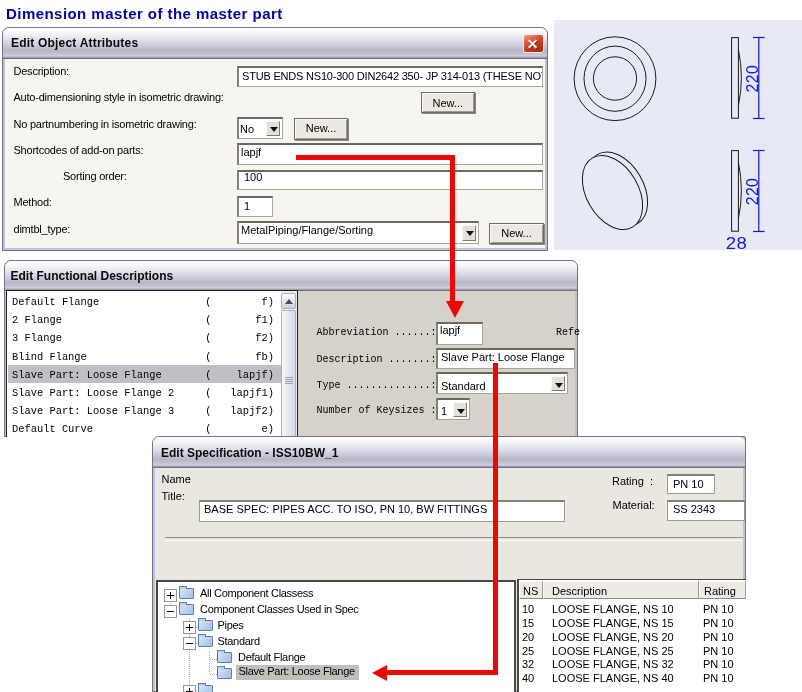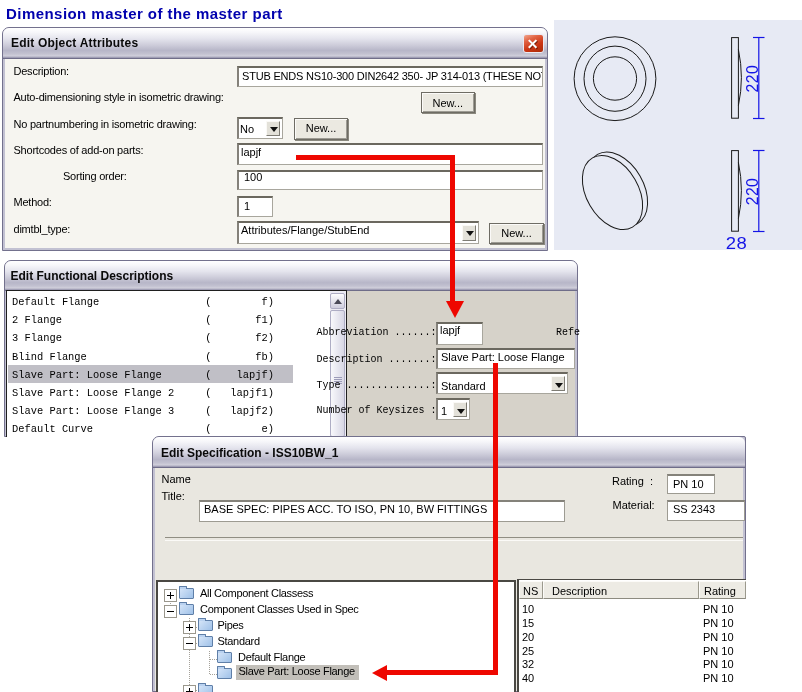--- a/index.html
+++ b/index.html
@@ -90,32 +90,32 @@
 
 <div class="tf" style="left:237px;top:65.5px;width:306px;height:21.5px;"><span style="left:3px;top:2px;letter-spacing:-0.2px;">STUB ENDS NS10-300 DIN2642 350- JP 314-013 (THESE NOT IN DIN)</span></div>
 <div class="btn" style="left:420.5px;top:91.5px;width:54.5px;height:21.5px;line-height:21.5px;">New...</div>
 <div class="tf" style="left:237px;top:117px;width:46px;height:21.5px;"><span style="left:1px;top:4px;">No</span>
   <div class="dab"></div><div class="tri" style="right:4px;top:8px;"></div>
 </div>
 <div class="btn" style="left:294px;top:117.5px;width:54px;height:22px;line-height:19.5px;">New...</div>
 <div class="tf" style="left:237px;top:143px;width:306px;height:21.5px;"><span style="left:2px;top:0.5px;">lapjf</span></div>
 <div class="tf" style="left:237px;top:169.5px;width:306px;height:20px;"><span style="left:5px;top:-1px;">100</span></div>
 <div class="tf" style="left:237px;top:196.3px;width:35.5px;height:20.3px;"><span style="left:5px;top:2px;">1</span></div>
-<div class="tf" style="left:237px;top:220.5px;width:242px;height:23px;"><span style="left:2px;top:1px;">Attributes/Flange/StubEnd</span>
+<div class="tf" style="left:237px;top:220.5px;width:242px;height:23px;"><span style="left:2px;top:1px;">MetalPiping/Flange/Sorting</span>
   <div class="dab"></div><div class="tri" style="right:4px;top:8.5px;"></div>
 </div>
 <div class="btn" style="left:489px;top:223px;width:55px;height:21px;line-height:19px;">New...</div>
 
 <div class="dlg" style="left:4px;top:260px;width:574px;height:177px;">
   <div class="tb" style="height:29px;"></div>
   <div class="abs" style="left:2px;top:30px;right:2px;bottom:0;background:#D6D2C9;"></div>
 </div>
 <div class="tbt" style="left:10.5px;top:269px;">Edit Functional Descriptions</div>
 
-<div class="abs" style="left:6px;top:290px;width:341px;height:147px;box-sizing:border-box;background:#fff;border:1px solid #1f1f1f;border-bottom:none;overflow:hidden;">
+<div class="abs" style="left:6px;top:290px;width:292px;height:147px;box-sizing:border-box;background:#fff;border:1px solid #1f1f1f;border-bottom:none;overflow:hidden;">
   <div class="seltree" style="left:1px;top:74px;width:285px;height:18px;background:#C0BFC6;"></div>
   <div class="abs mono" style="left:5px;top:2px;font-size:10.4px;line-height:18.2px;white-space:pre;">Default Flange                 (        f)
 2 Flange                       (       f1)
 3 Flange                       (       f2)
 Blind Flange                   (       fb)
 Slave Part: Loose Flange       (    lapjf)
 Slave Part: Loose Flange 2     (   lapjf1)
 Slave Part: Loose Flange 3     (   lapjf2)
 Default Curve                  (        e)</div>
 
@@ -221,20 +221,26 @@
     </div>
 <div class="hcell" style="left:699px;top:581px;width:47px;height:18px;">
       <span style="position:absolute;left:4px;top:3px;">Rating</span>
     </div>
 <div class="lbl" style="left:522px;top:603px;line-height:13.85px;white-space:pre;">10
 15
 20
 25
 32
 40</div>
+<div class="lbl" style="left:552px;top:603px;line-height:13.85px;white-space:pre;">LOOSE FLANGE, NS 10
+LOOSE FLANGE, NS 15
+LOOSE FLANGE, NS 20
+LOOSE FLANGE, NS 25
+LOOSE FLANGE, NS 32
+LOOSE FLANGE, NS 40</div>
 <div class="lbl" style="left:703px;top:603px;line-height:13.85px;white-space:pre;">PN 10
 PN 10
 PN 10
 PN 10
 PN 10
 PN 10</div>
 
 <div class="red" style="left:296px;top:155px;width:159px;height:5px;"></div>
 <div class="red" style="left:450px;top:155px;width:5px;height:147px;"></div>
 <div class="abs" style="left:446px;top:301px;width:0;height:0;border-left:9px solid transparent;border-right:9px solid transparent;border-top:17px solid #EE0700;"></div>

